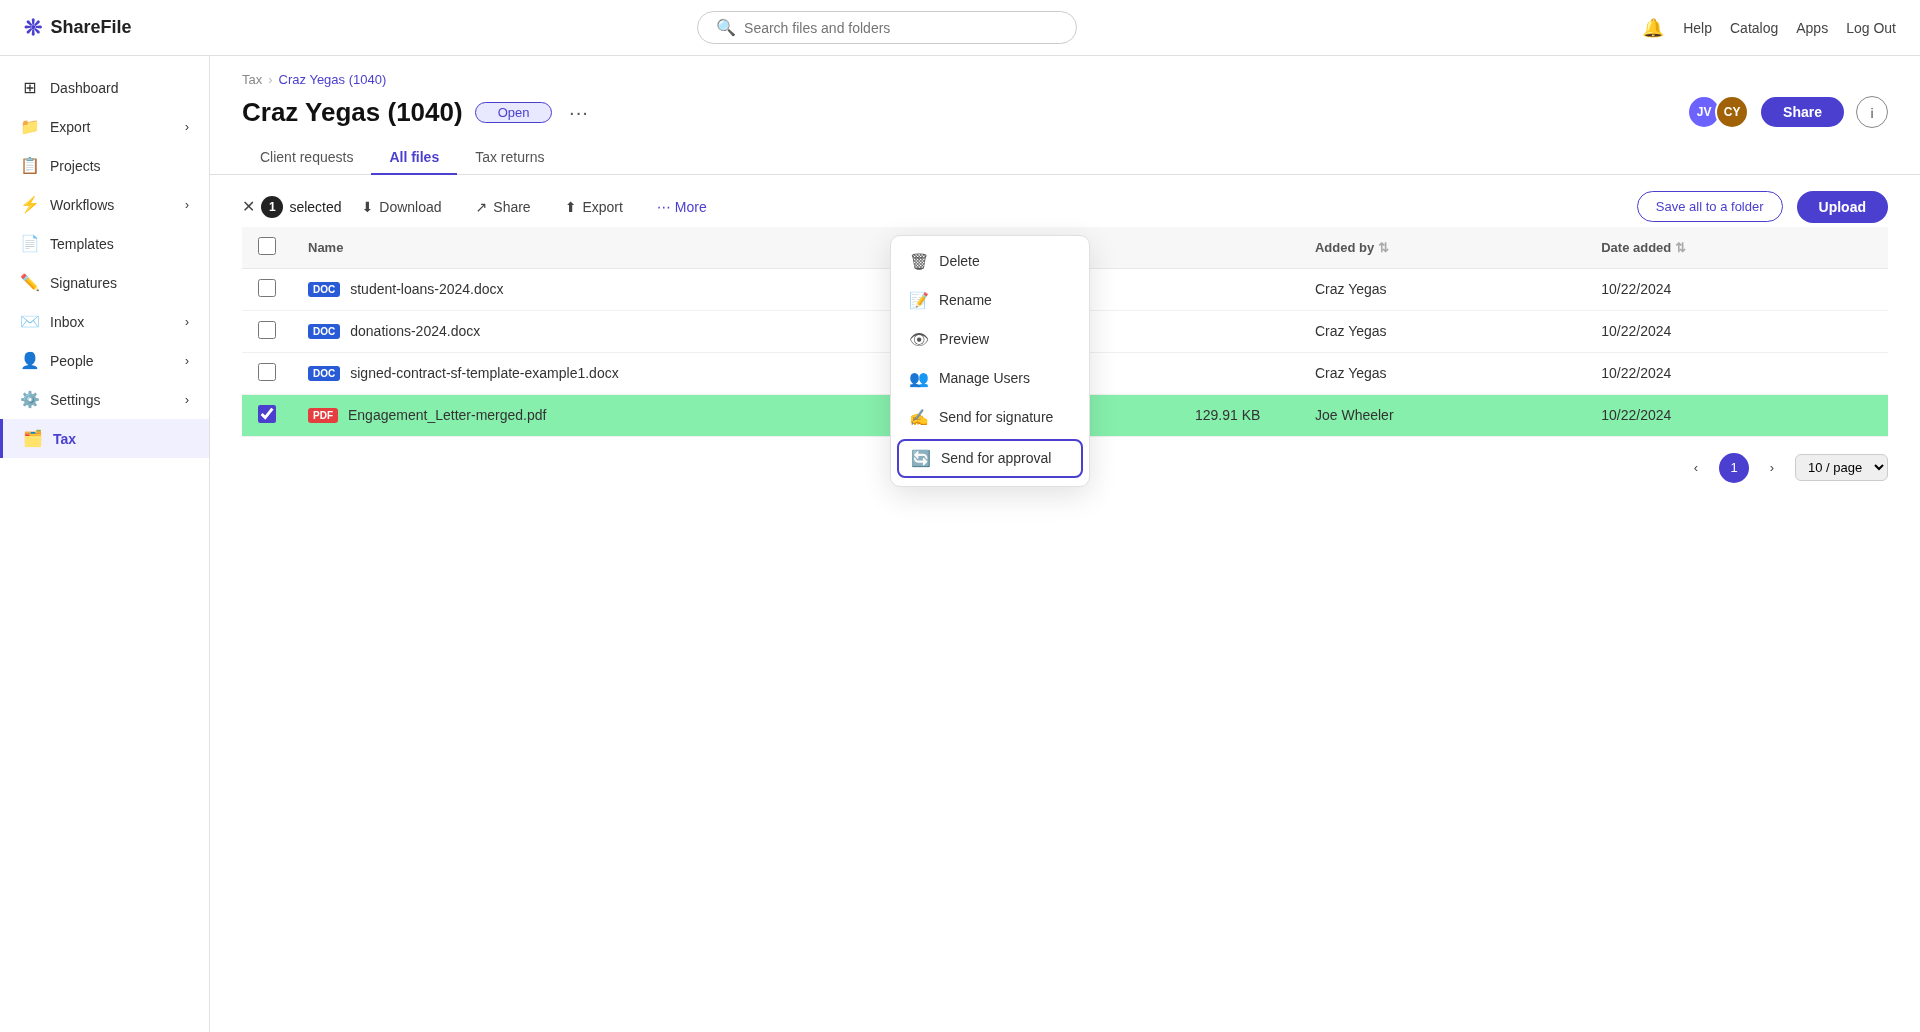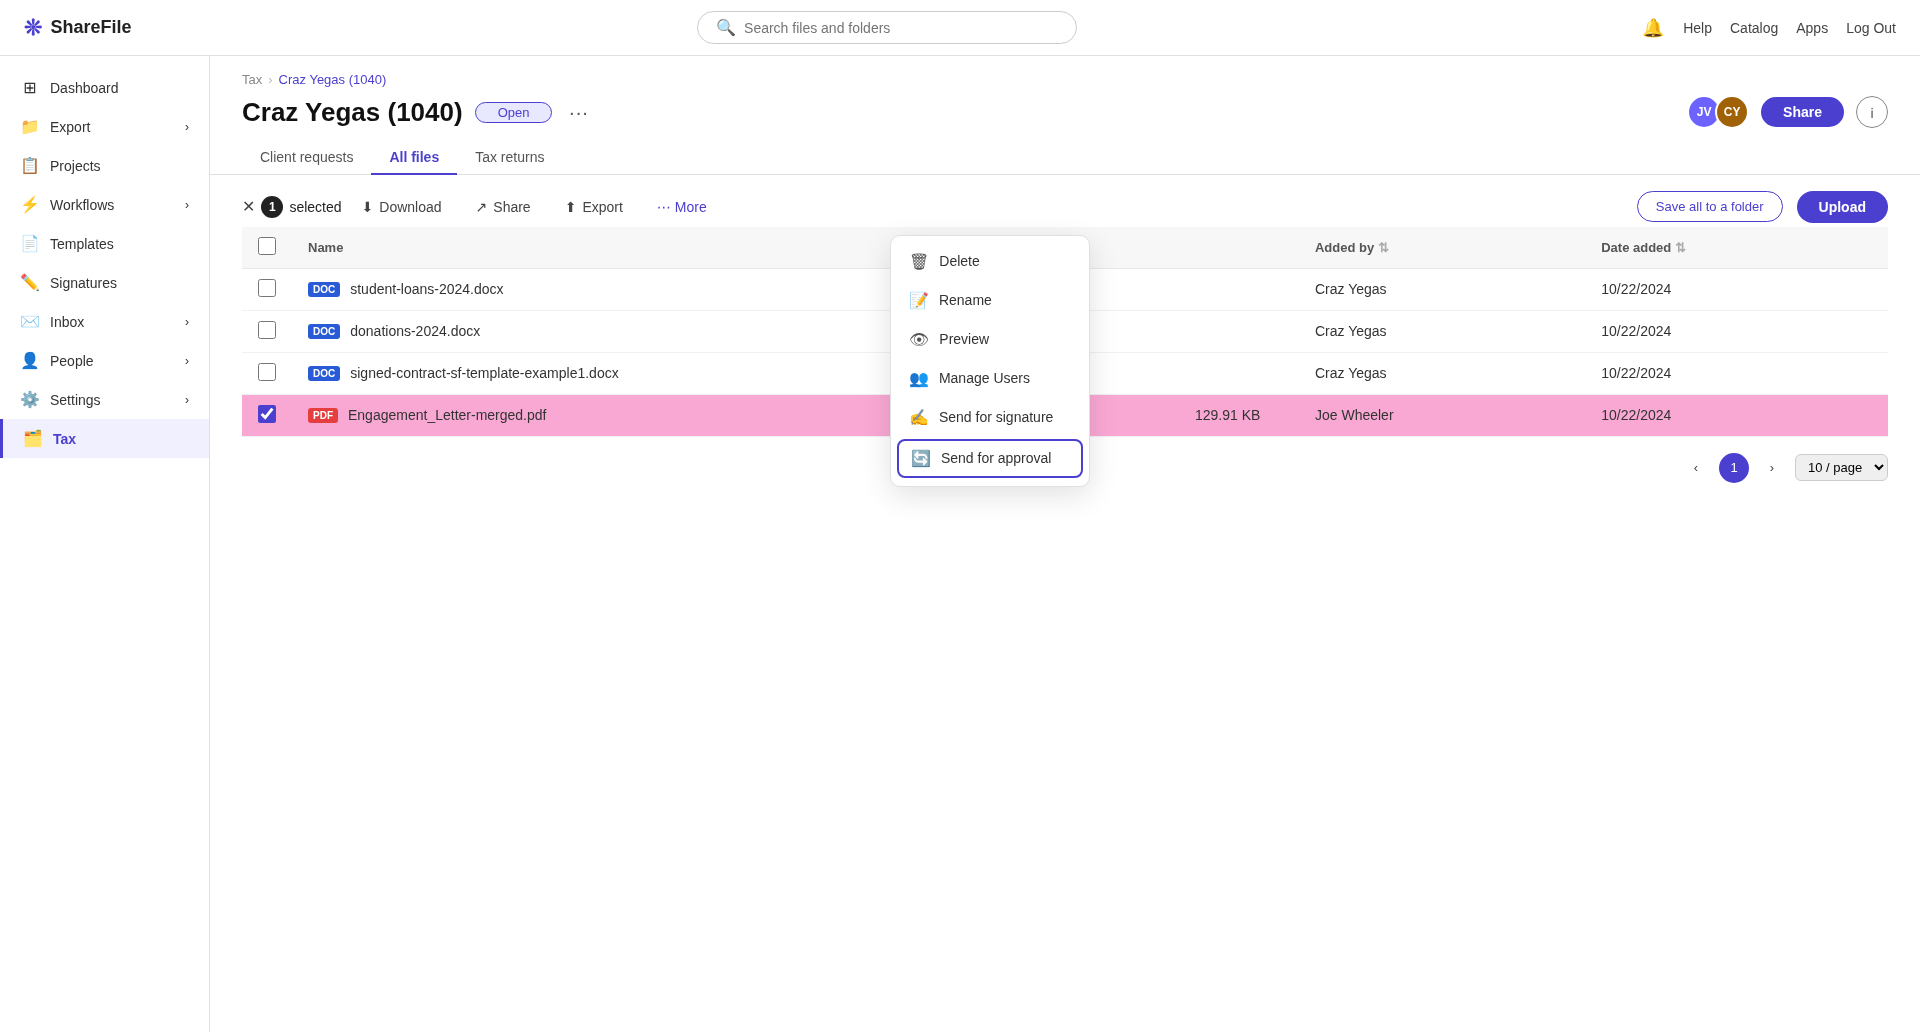--- a/index.html
+++ b/index.html
@@ -73,21 +73,21 @@
     .sel-toolbar .x-btn { background: none; border: none; cursor: pointer; font-size: 16px; color: #444; }
     .sel-count { display: flex; align-items: center; gap: 6px; font-size: 14px; font-weight: 500; color: #222; }
     .sel-count .num-badge { background: #222; color: #fff; border-radius: 50%; width: 22px; height: 22px; display: flex; align-items: center; justify-content: center; font-size: 12px; font-weight: 700; }
     .sel-action { display: flex; align-items: center; gap: 6px; padding: 6px 14px; border: none; background: none; cursor: pointer; font-size: 14px; color: #444; border-radius: 6px; }
     .sel-more { display: flex; align-items: center; gap: 4px; padding: 6px 14px; border: none; background: none; cursor: pointer; font-size: 14px; color: #4a3fcf; font-weight: 500; border-radius: 6px; }
 
     
     .file-table { width: 100%; border-collapse: collapse; margin-top: 4px; }
     .file-table th { background: #f7f7f7; text-align: left; padding: 10px 16px; font-size: 13px; font-weight: 600; color: #555; border-bottom: 1.5px solid #e8e8e8; }
     .file-table td { padding: 10px 16px; font-size: 14px; color: #333; border-bottom: 1px solid #f0f0f0; }
-    .file-table tr.selected-row { background: #f9a8d4; }
+    .file-table tr.selected-row { background: #86efac; }
     .file-table .checkbox { width: 18px; height: 18px; cursor: pointer; accent-color: #4a3fcf; }
     .file-name { display: flex; align-items: center; gap: 10px; }
     .doc-badge { background: #2a5bd7; color: #fff; border-radius: 3px; padding: 2px 5px; font-size: 10px; font-weight: 700; }
     .pdf-badge { background: #e53e3e; color: #fff; border-radius: 3px; padding: 2px 5px; font-size: 10px; font-weight: 700; }
 
     
     .pagination { display: flex; align-items: center; justify-content: flex-end; padding: 16px 32px; gap: 8px; }
     .page-btn { width: 30px; height: 30px; border-radius: 50%; border: none; cursor: pointer; font-size: 13px; display: flex; align-items: center; justify-content: center; background: none; color: #444; }
     .page-btn.active { background: #4a3fcf; color: #fff; }
     .page-select { border: 1px solid #ccc; border-radius: 6px; padding: 4px 8px; font-size: 13px; cursor: pointer; }

